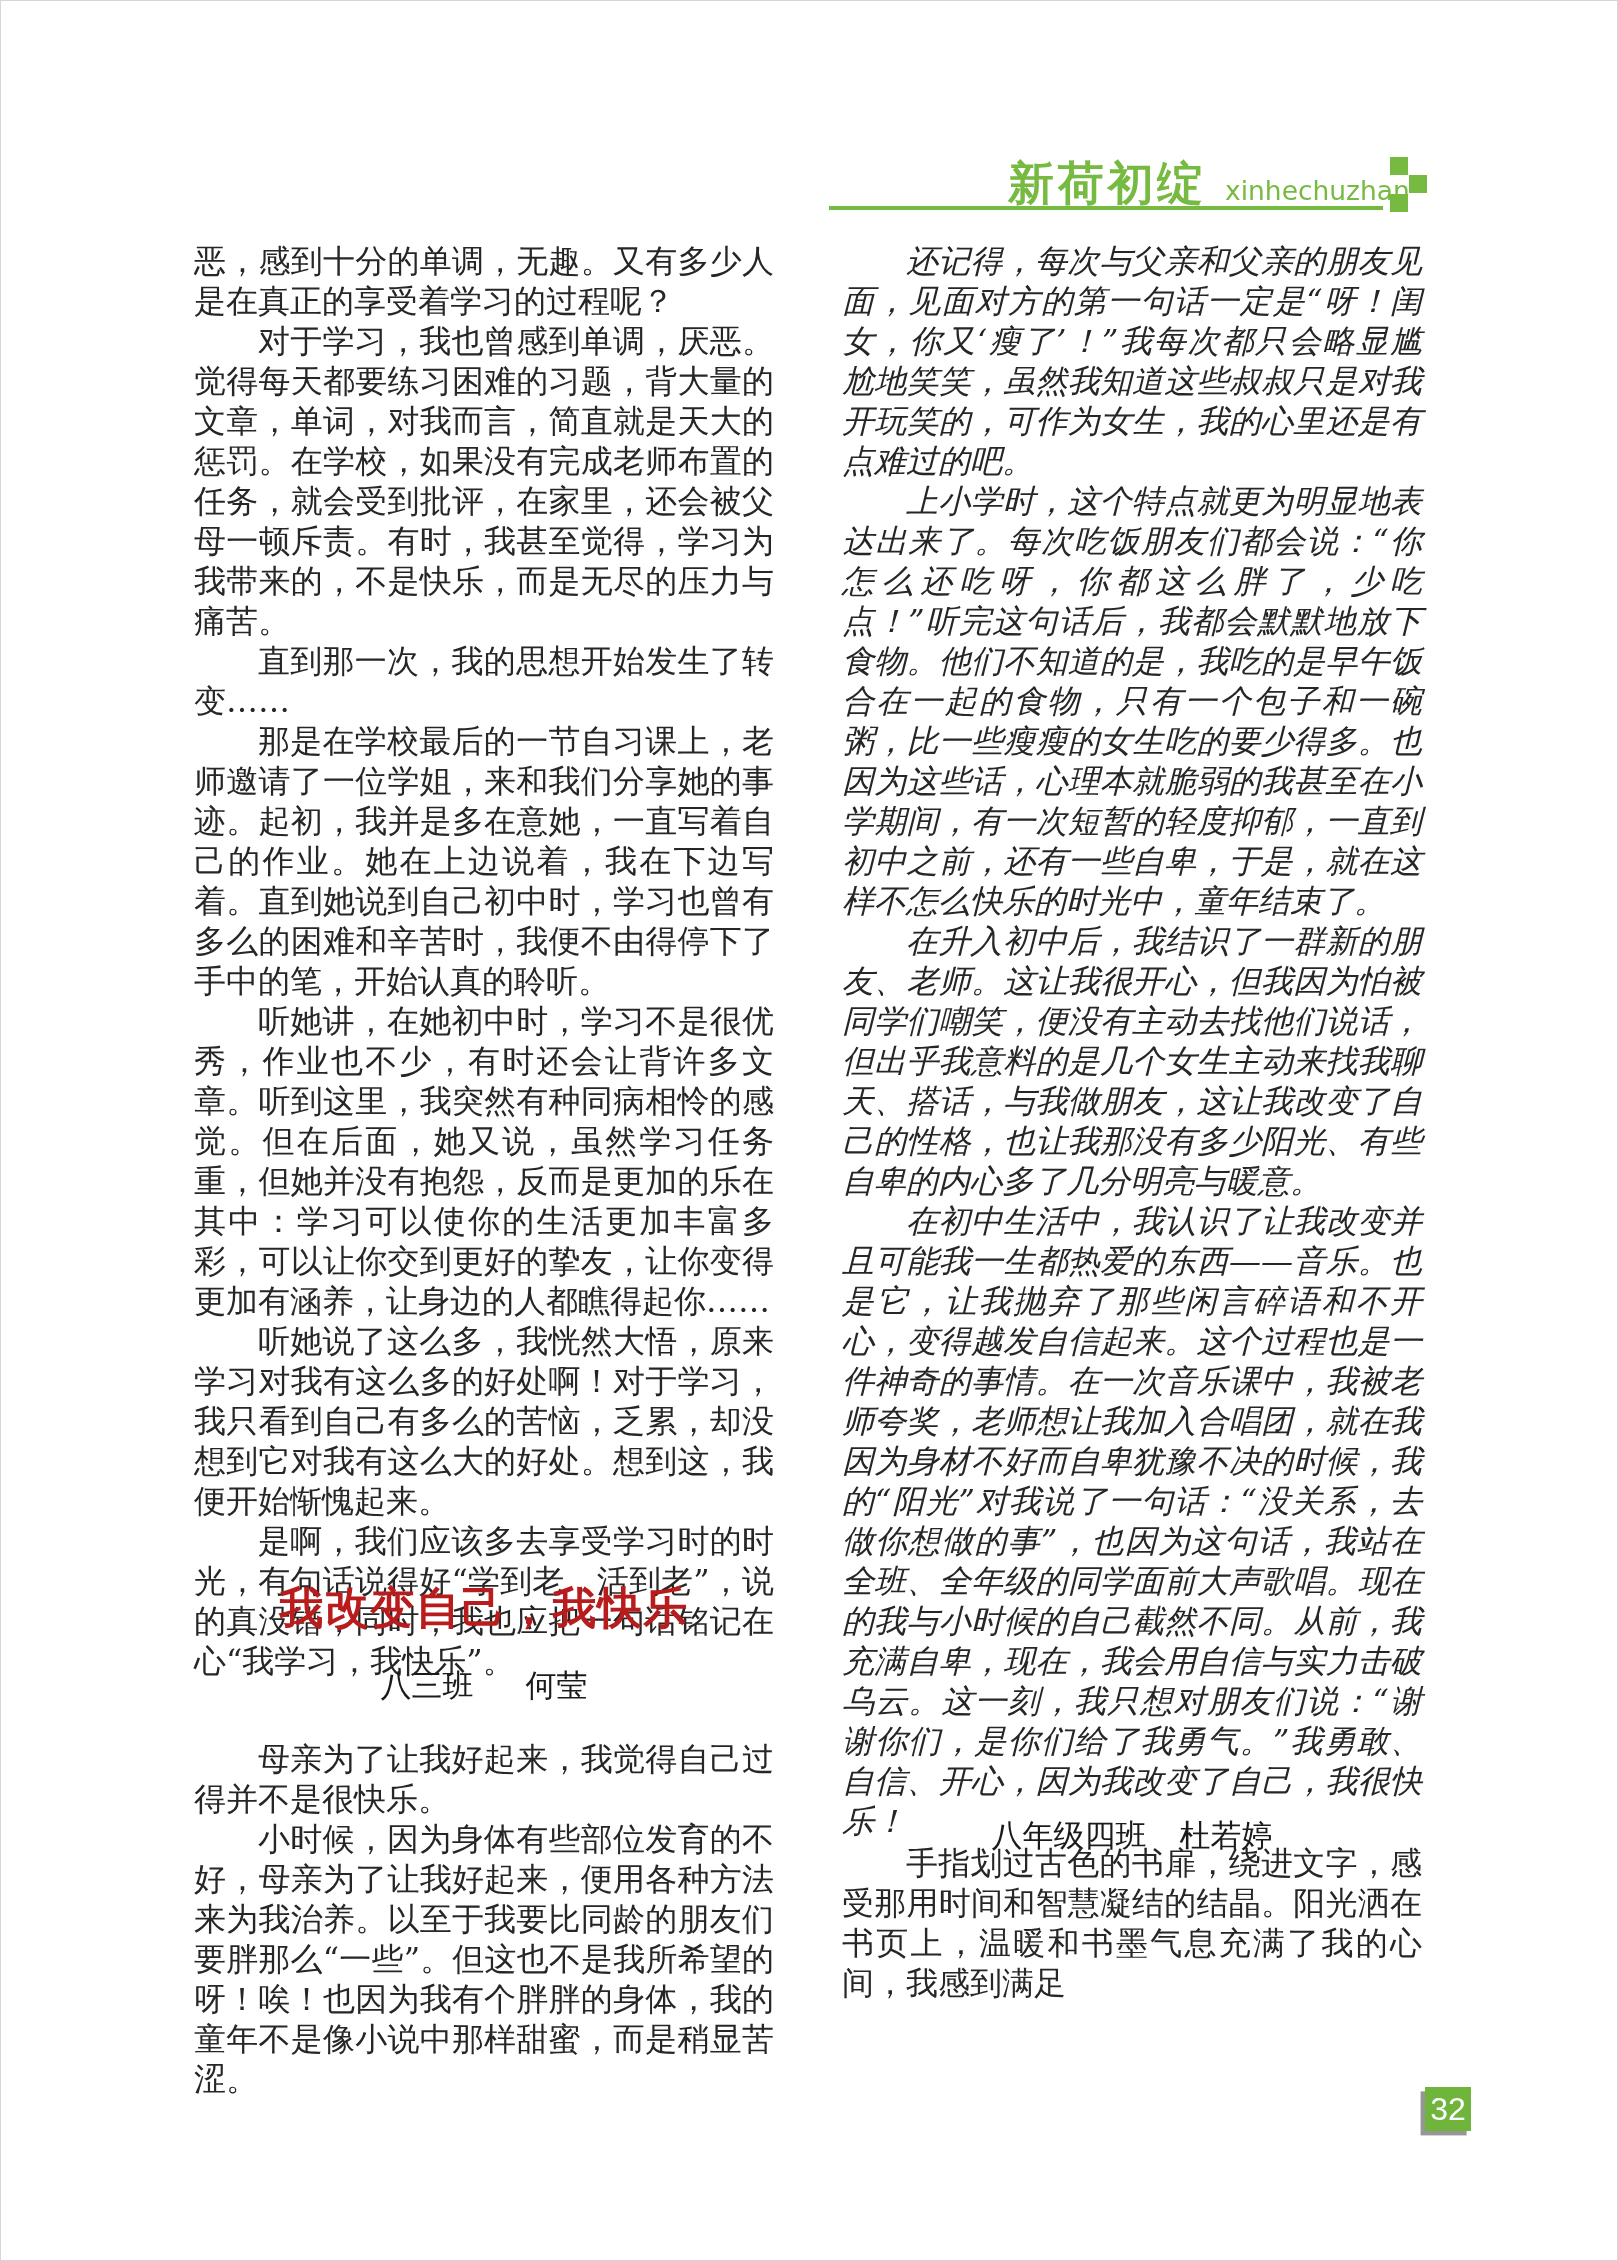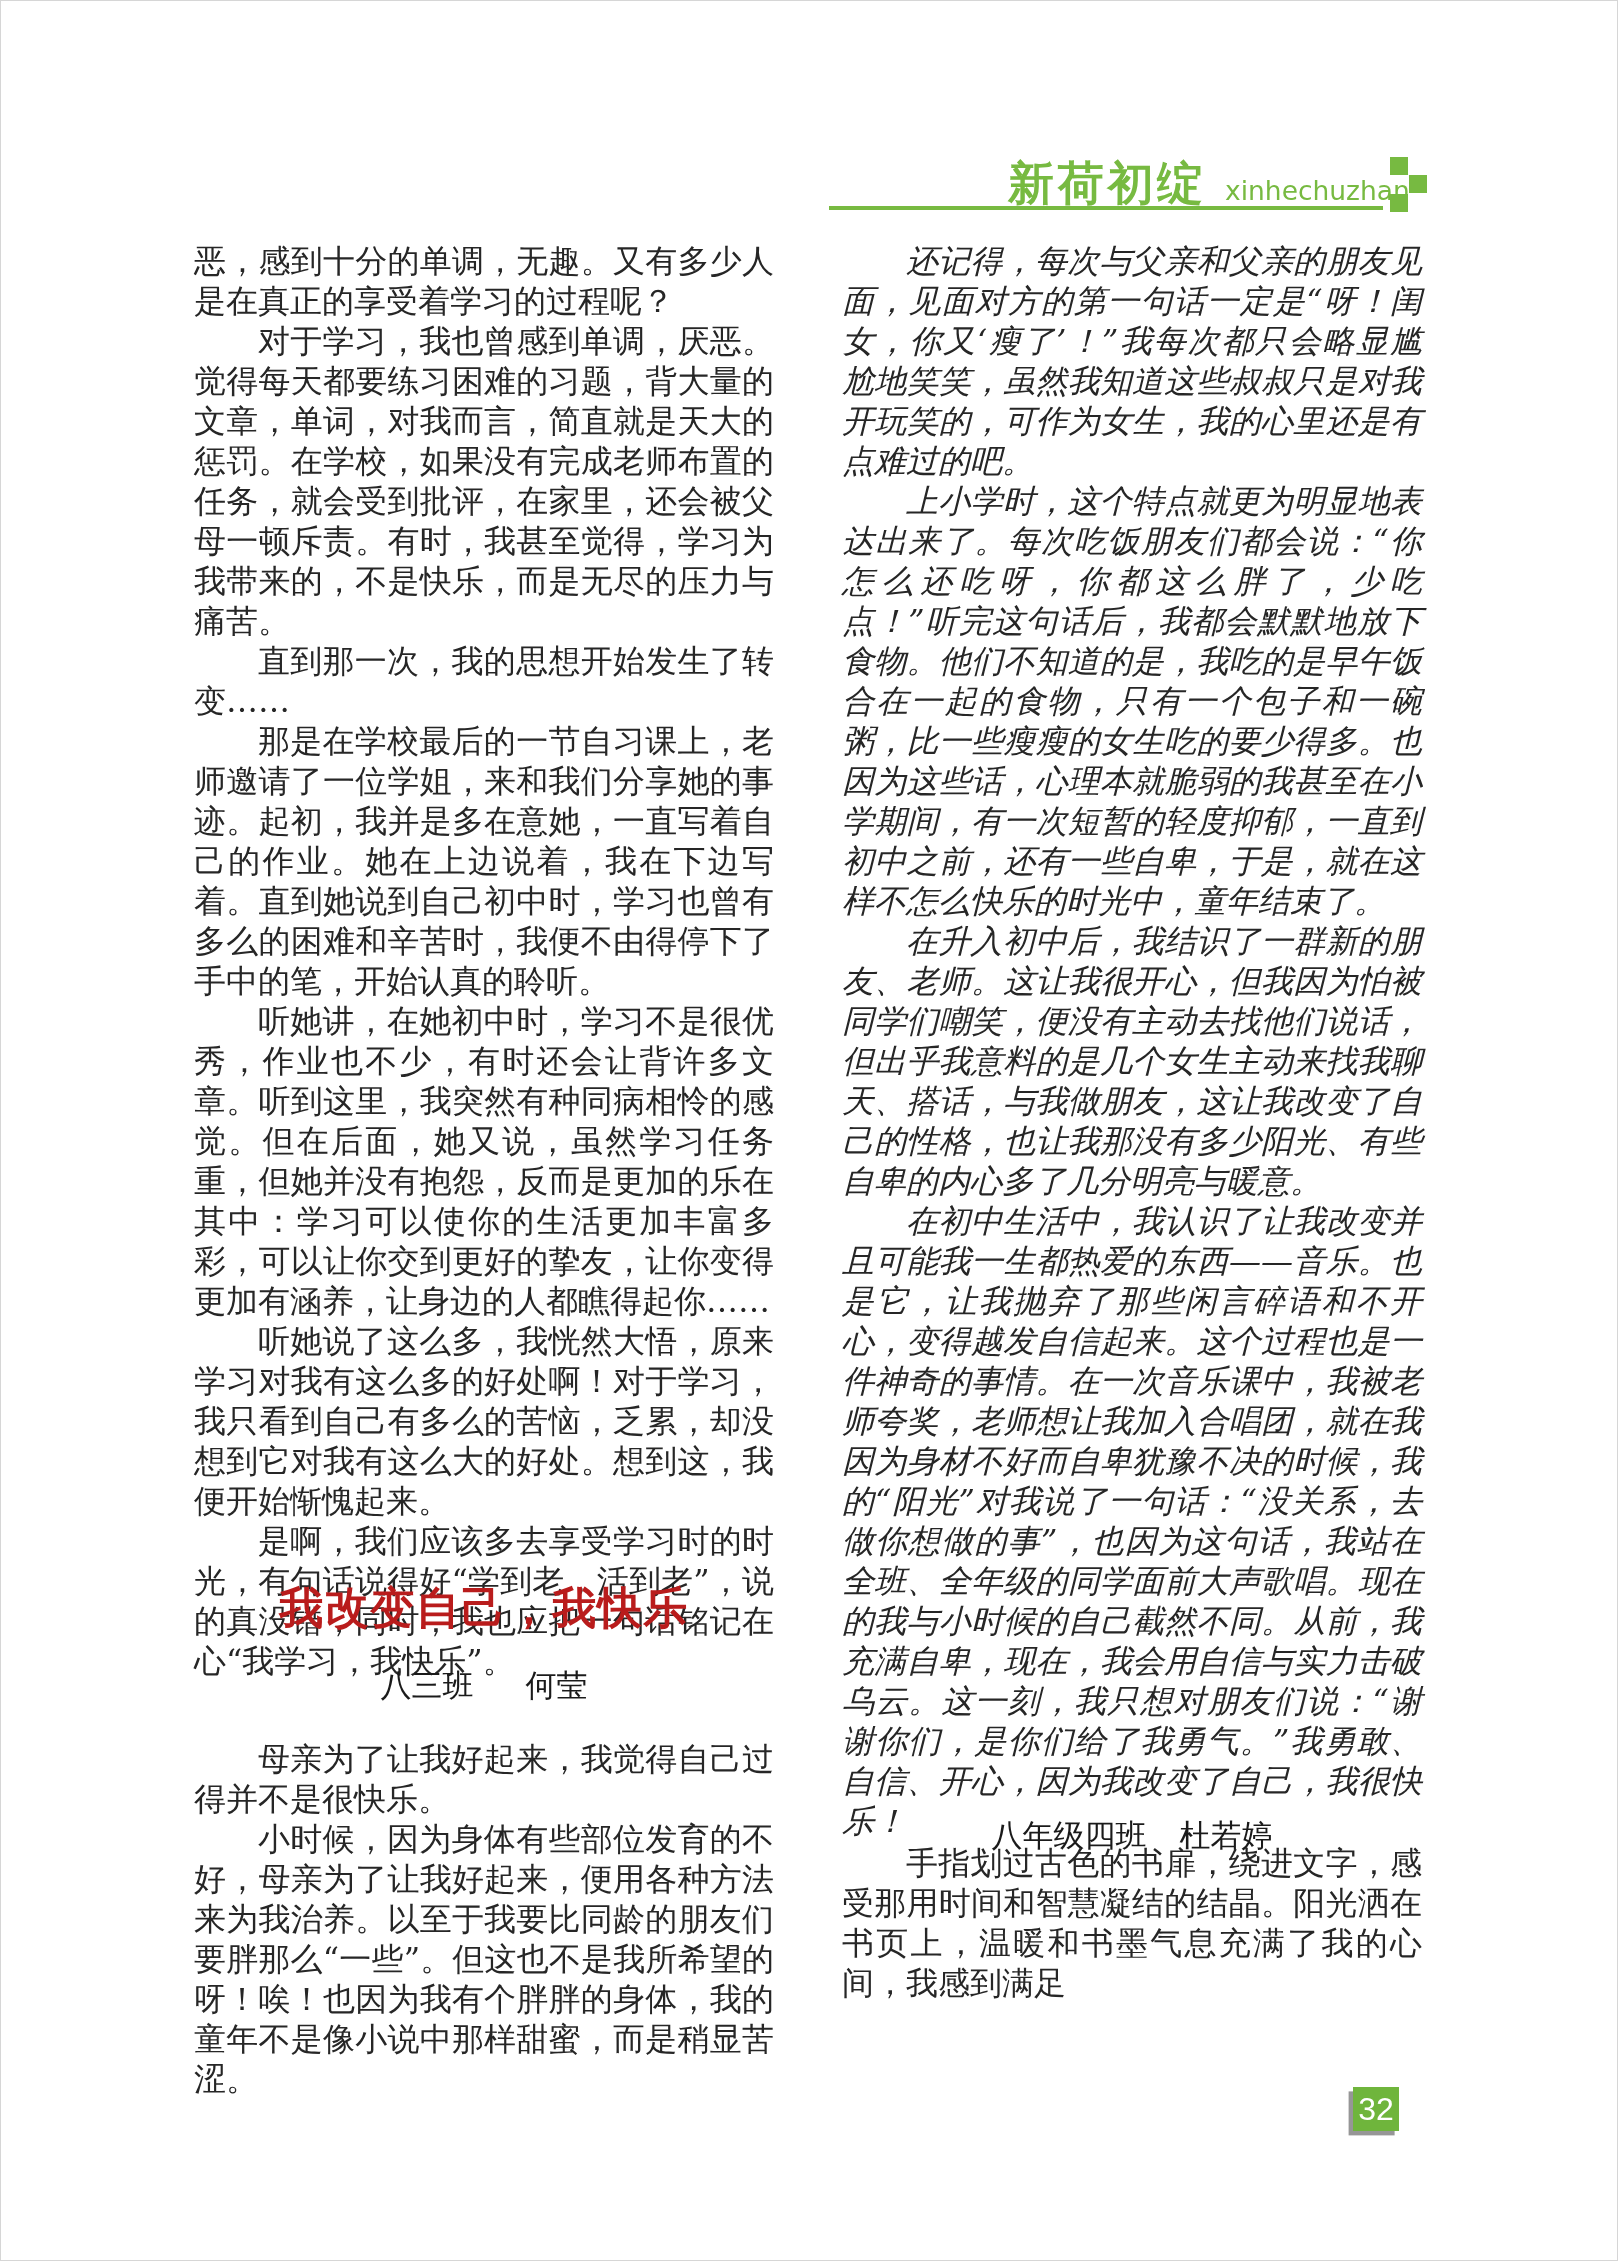--- a/index.html
+++ b/index.html
@@ -63,21 +63,21 @@
     margin:0;font-size:44px;line-height:49px;
     font-weight:bold;letter-spacing:1.5px;color:#b91c1c;
     white-space:nowrap;
   }
   .byline{margin-top:36px;font-size:31px;line-height:35px;color:#1a1a1a;text-align:center;}
   .byline .cls{margin-right:52px;}
   .byline.tight .cls{margin-right:33px;}
 
   
   .pagenum{
-    position:absolute;left:1352px;top:2086px;
+    position:absolute;left:1424px;top:2086px;
     width:46px;height:44px;
     background:var(--badge);
     box-shadow:-4.4px 4.4px 0 var(--badge-shadow);
     color:#ffffff;
     font-family:"Liberation Sans","DejaVu Sans",sans-serif;
     font-size:32px;
     display:flex;align-items:center;justify-content:center;
   }
 </style>
 </head>

